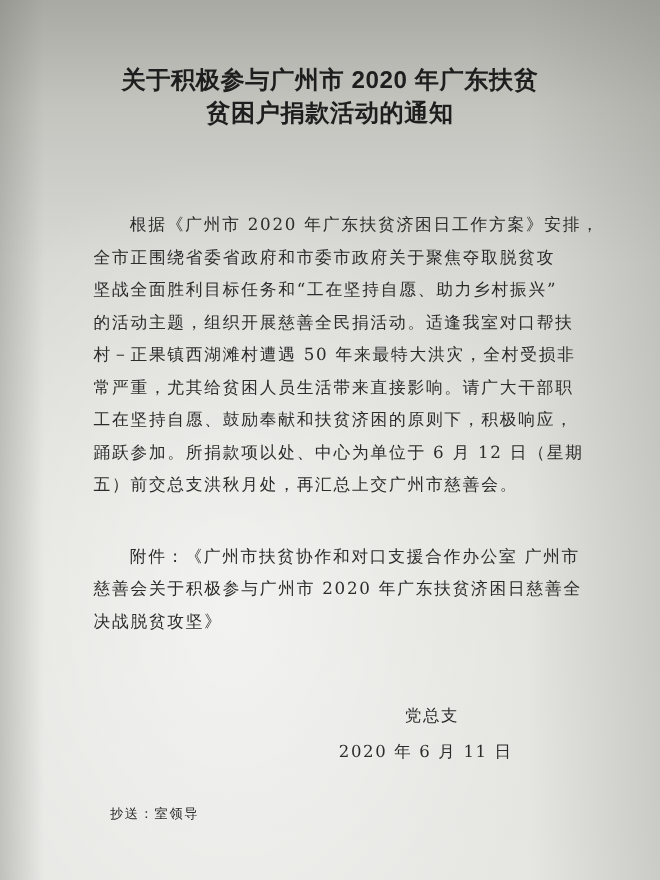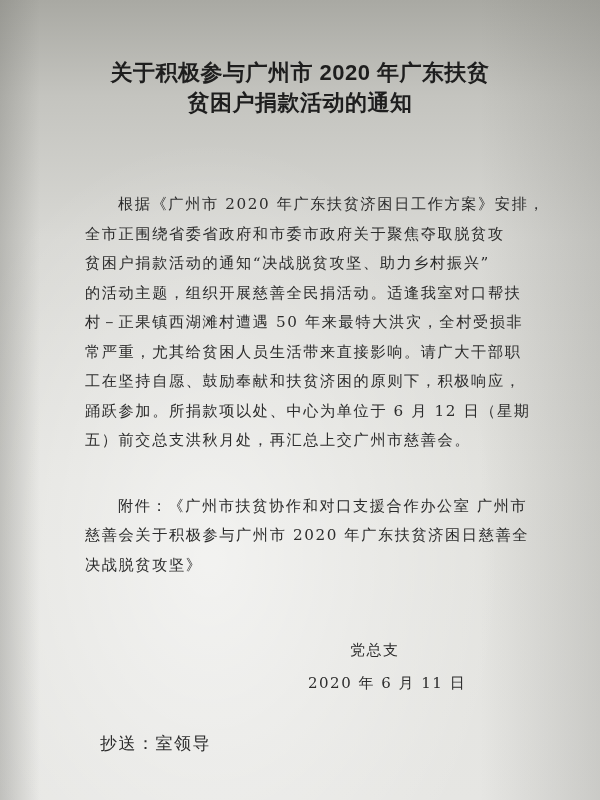--- a/index.html
+++ b/index.html
@@ -28,42 +28,42 @@
   .body {
     position: absolute; left: 85px; top: 154px; width: 440px;
     font-size: 15.2px; line-height: 29.5px; letter-spacing: 1.6px; color: #2c2c2c;
   }
   .line { white-space: nowrap; }
   .indent { padding-left: 33px; margin-top: 36px; }
   .sign {
     position: absolute; top: 634px; left: 0; width: 600px;
     font-size: 15px; line-height: 32px; letter-spacing: 1.5px; color: #2c2c2c;
   }
-  .sign .org { position: absolute; left: 350px; top: 0; white-space: nowrap; text-align: center; }
+  .sign .org { position: absolute; left: 368px; top: 0; white-space: nowrap; text-align: center; }
   .sign .date { position: absolute; left: 308px; top: 33px; white-space: nowrap; text-align: right; }
   .cc {
-    position: absolute; left: 100px; top: 732px; font-size: 17px;
+    position: absolute; left: 100px; top: 732px; font-size: 12px;
     letter-spacing: 1.5px; color: #2c2c2c; white-space: nowrap;
   }
 </style>
 </head>
 <body>
 
 <div class="shade-left"></div>
 <div class="shade-right"></div>
 
 <div class="title">
   <div>关于积极参与广州市 2020 年广东扶贫</div>
   <div>贫困户捐款活动的通知</div>
 </div>
 
 <div class="body">
   <div class="line indent">根据《广州市 2020 年广东扶贫济困日工作方案》安排，</div>
   <div class="line">全市正围绕省委省政府和市委市政府关于聚焦夺取脱贫攻</div>
-  <div class="line">贫困户捐款活动的通知“决战脱贫攻坚、助力乡村振兴”</div>
+  <div class="line">坚战全面胜利目标任务和“工在坚持自愿、助力乡村振兴”</div>
   <div class="line">的活动主题，组织开展慈善全民捐活动。适逢我室对口帮扶</div>
   <div class="line">村－正果镇西湖滩村遭遇 50 年来最特大洪灾，全村受损非</div>
   <div class="line">常严重，尤其给贫困人员生活带来直接影响。请广大干部职</div>
   <div class="line">工在坚持自愿、鼓励奉献和扶贫济困的原则下，积极响应，</div>
   <div class="line">踊跃参加。所捐款项以处、中心为单位于 6 月 12 日（星期</div>
   <div class="line">五）前交总支洪秋月处，再汇总上交广州市慈善会。</div>
   <div class="line indent">附件：《广州市扶贫协作和对口支援合作办公室 广州市</div>
   <div class="line">慈善会关于积极参与广州市 2020 年广东扶贫济困日慈善全</div>
   <div class="line">决战脱贫攻坚》</div>
 </div>

